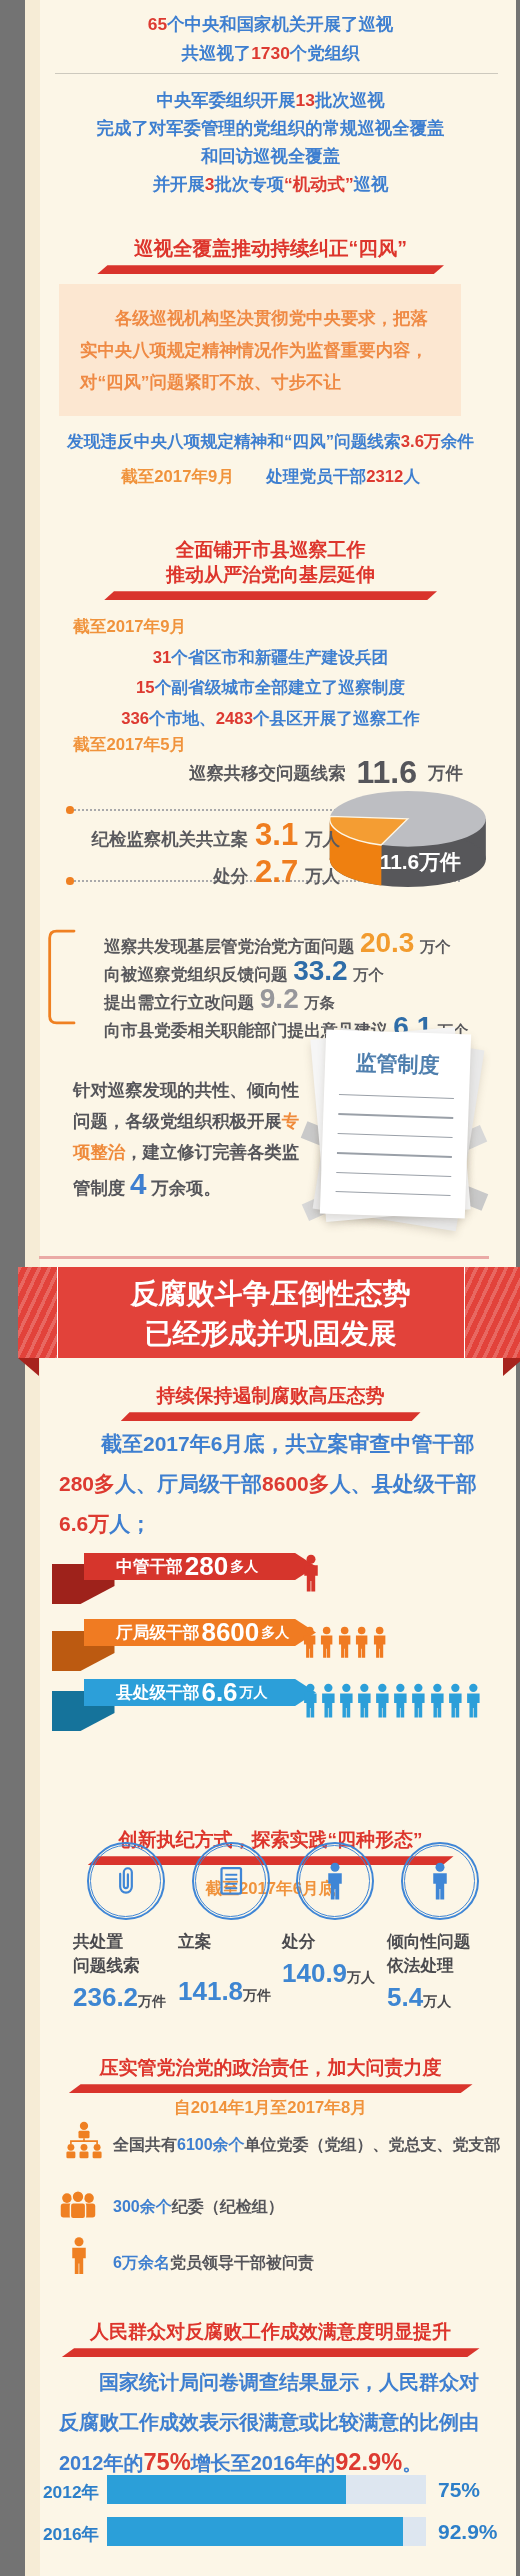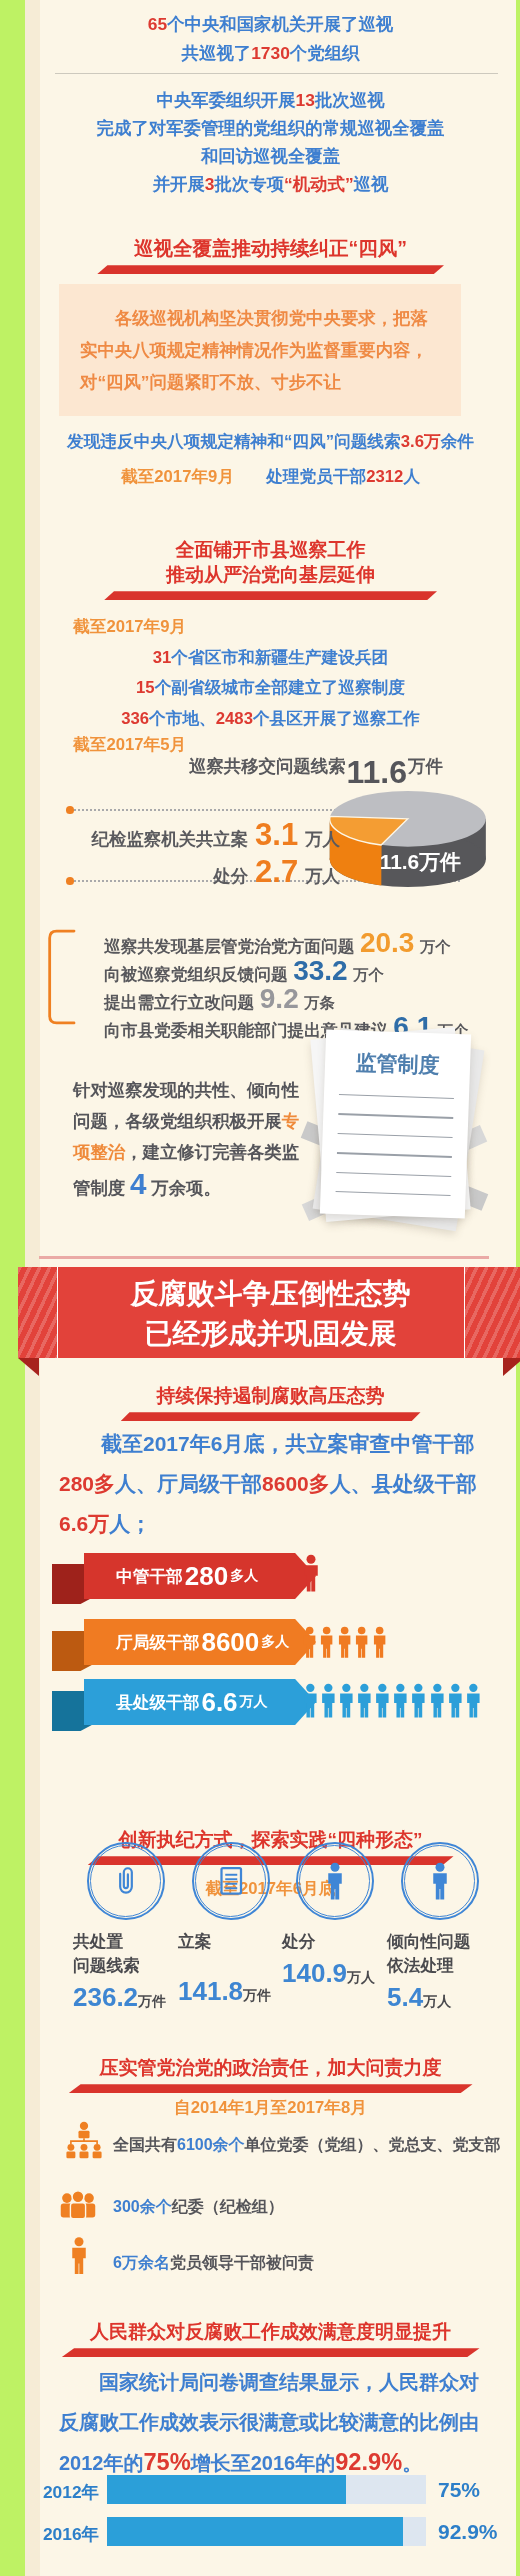--- a/index.html
+++ b/index.html
@@ -1,18 +1,18 @@
 <!DOCTYPE html>
 <html style="font-size:11px"><head>
 <meta charset="utf-8">
 <style>
   *{box-sizing:border-box;margin:0;padding:0}
   html,body{background:#ffffff}
   body{font-family:"Liberation Sans","DejaVu Sans",sans-serif;font-weight:700;width:521px}
-  #stage{position:relative;width:521px;height:2576px;background:#bef264;overflow:hidden}
+  #stage{position:relative;width:521px;height:2576px;background:#737373;overflow:hidden}
   #panel{position:absolute;left:25px;top:0;width:491px;height:2576px;
          background:linear-gradient(90deg,#f6ecd6 0,#f6ecd6 15.3px,#fcf6e7 15.3px)}
   .abs{position:absolute}
   .center{text-align:center;width:100%}
   .seg-blue{color:#3e7fd0}
   .seg-red{color:#dd3a31}
   .seg-orange{color:#ef8a3a}
   .seg-dark{color:#55555a}
   .seg-redbig{color:#dd3a31;font-size:1.18em}
   .seg-bluebig{color:#3e7fd0;font-size:1.7em}
@@ -51,21 +51,21 @@
   .banner .bl{left:0;width:40px;border-right:1.4px solid #fff}
   .banner .br{right:0;width:59px;border-left:1.4px solid #fff}
   .banner-text{position:relative;font-size:28px;line-height:40px;padding-top:7px}
   .fold{width:21px;height:18px;background:#a7231d}
   .fold-l{clip-path:polygon(0 0,100% 0,100% 100%)}
   .fold-r{clip-path:polygon(0 0,100% 0,0 100%)}
   .bpara{font-size:21px;color:#3e7fd0;line-height:40px;text-indent:2em}
   
   .atab{position:absolute;width:63px;height:40px;z-index:1;
         clip-path:polygon(0 0,100% 0,100% 55%,46% 100%,0 100%)}
-  .aribbon{position:absolute;height:46px;z-index:2;display:flex;align-items:center;
+  .aribbon{position:absolute;height:27px;z-index:2;display:flex;align-items:center;
            color:#fff;padding-left:32px;
            clip-path:polygon(0 0,91% 0,100% 50%,91% 100%,0 100%)}
   .aribbon .alab{font-size:16.7px}
   .aribbon .aval{font-size:26px;margin:0 2px}
   .aribbon .asuf{font-size:14px}
   .persons{position:absolute;display:flex;align-items:flex-end;z-index:2}
   .persons svg{display:block}
   
   .statcol{position:absolute;width:105px;text-align:left}
   .stat-circle{position:relative;width:78px;height:78px;margin:0 auto;border:2.1px solid #3f86d6;
@@ -110,21 +110,21 @@
     <div class="hred-text" style="font-size:19px">全面铺开市县巡察工作</div>
     <div class="hred-text" style="font-size:19px">推动从严治党向基层延伸</div>
     <div class="hred-bar" style="width:333px"></div>
   </div>
   <div class="abs orange-label" style="top:615px;left:48px">截至2017年9月</div>
   <div class="abs center blue-line" style="top:643px;font-size:16.7px"><span class="seg-red">31</span><span class="seg-blue">个省区市和新疆生产建设兵团</span></div>
   <div class="abs center blue-line" style="top:673px;font-size:16.7px"><span class="seg-red">15</span><span class="seg-blue">个副省级城市全部建立了巡察制度</span></div>
   <div class="abs center blue-line" style="top:704px;font-size:16.7px"><span class="seg-red">336</span><span class="seg-blue">个市地、</span><span class="seg-red">2483</span><span class="seg-blue">个县区开展了巡察工作</span></div>
   <div class="abs orange-label" style="top:733px;left:48px">截至2017年5月</div>
 
-  <div class="abs" style="top:754px;left:164px;display:flex;align-items:flex-start;gap:1px">
+  <div class="abs" style="top:754px;left:164px;display:flex;align-items:center;gap:11px">
     <span style="font-size:17.4px;color:#58585c">巡察共移交问题线索</span>
     <span style="font-size:32px;color:#55555a">11.6</span>
     <span style="font-size:17.4px;color:#58585c">万件</span>
   </div>
 
   <div class="abs dotline" style="top:809px;left:45px;width:390px"></div>
   <div class="abs dotline" style="top:880px;left:45px;width:390px"></div>
 
   <svg class="abs" style="top:784px;left:292px;z-index:1" width="183" height="108" viewBox="0 0 262 155">
     <rect x="18" y="50" width="224" height="58" fill="#57575a"></rect>

